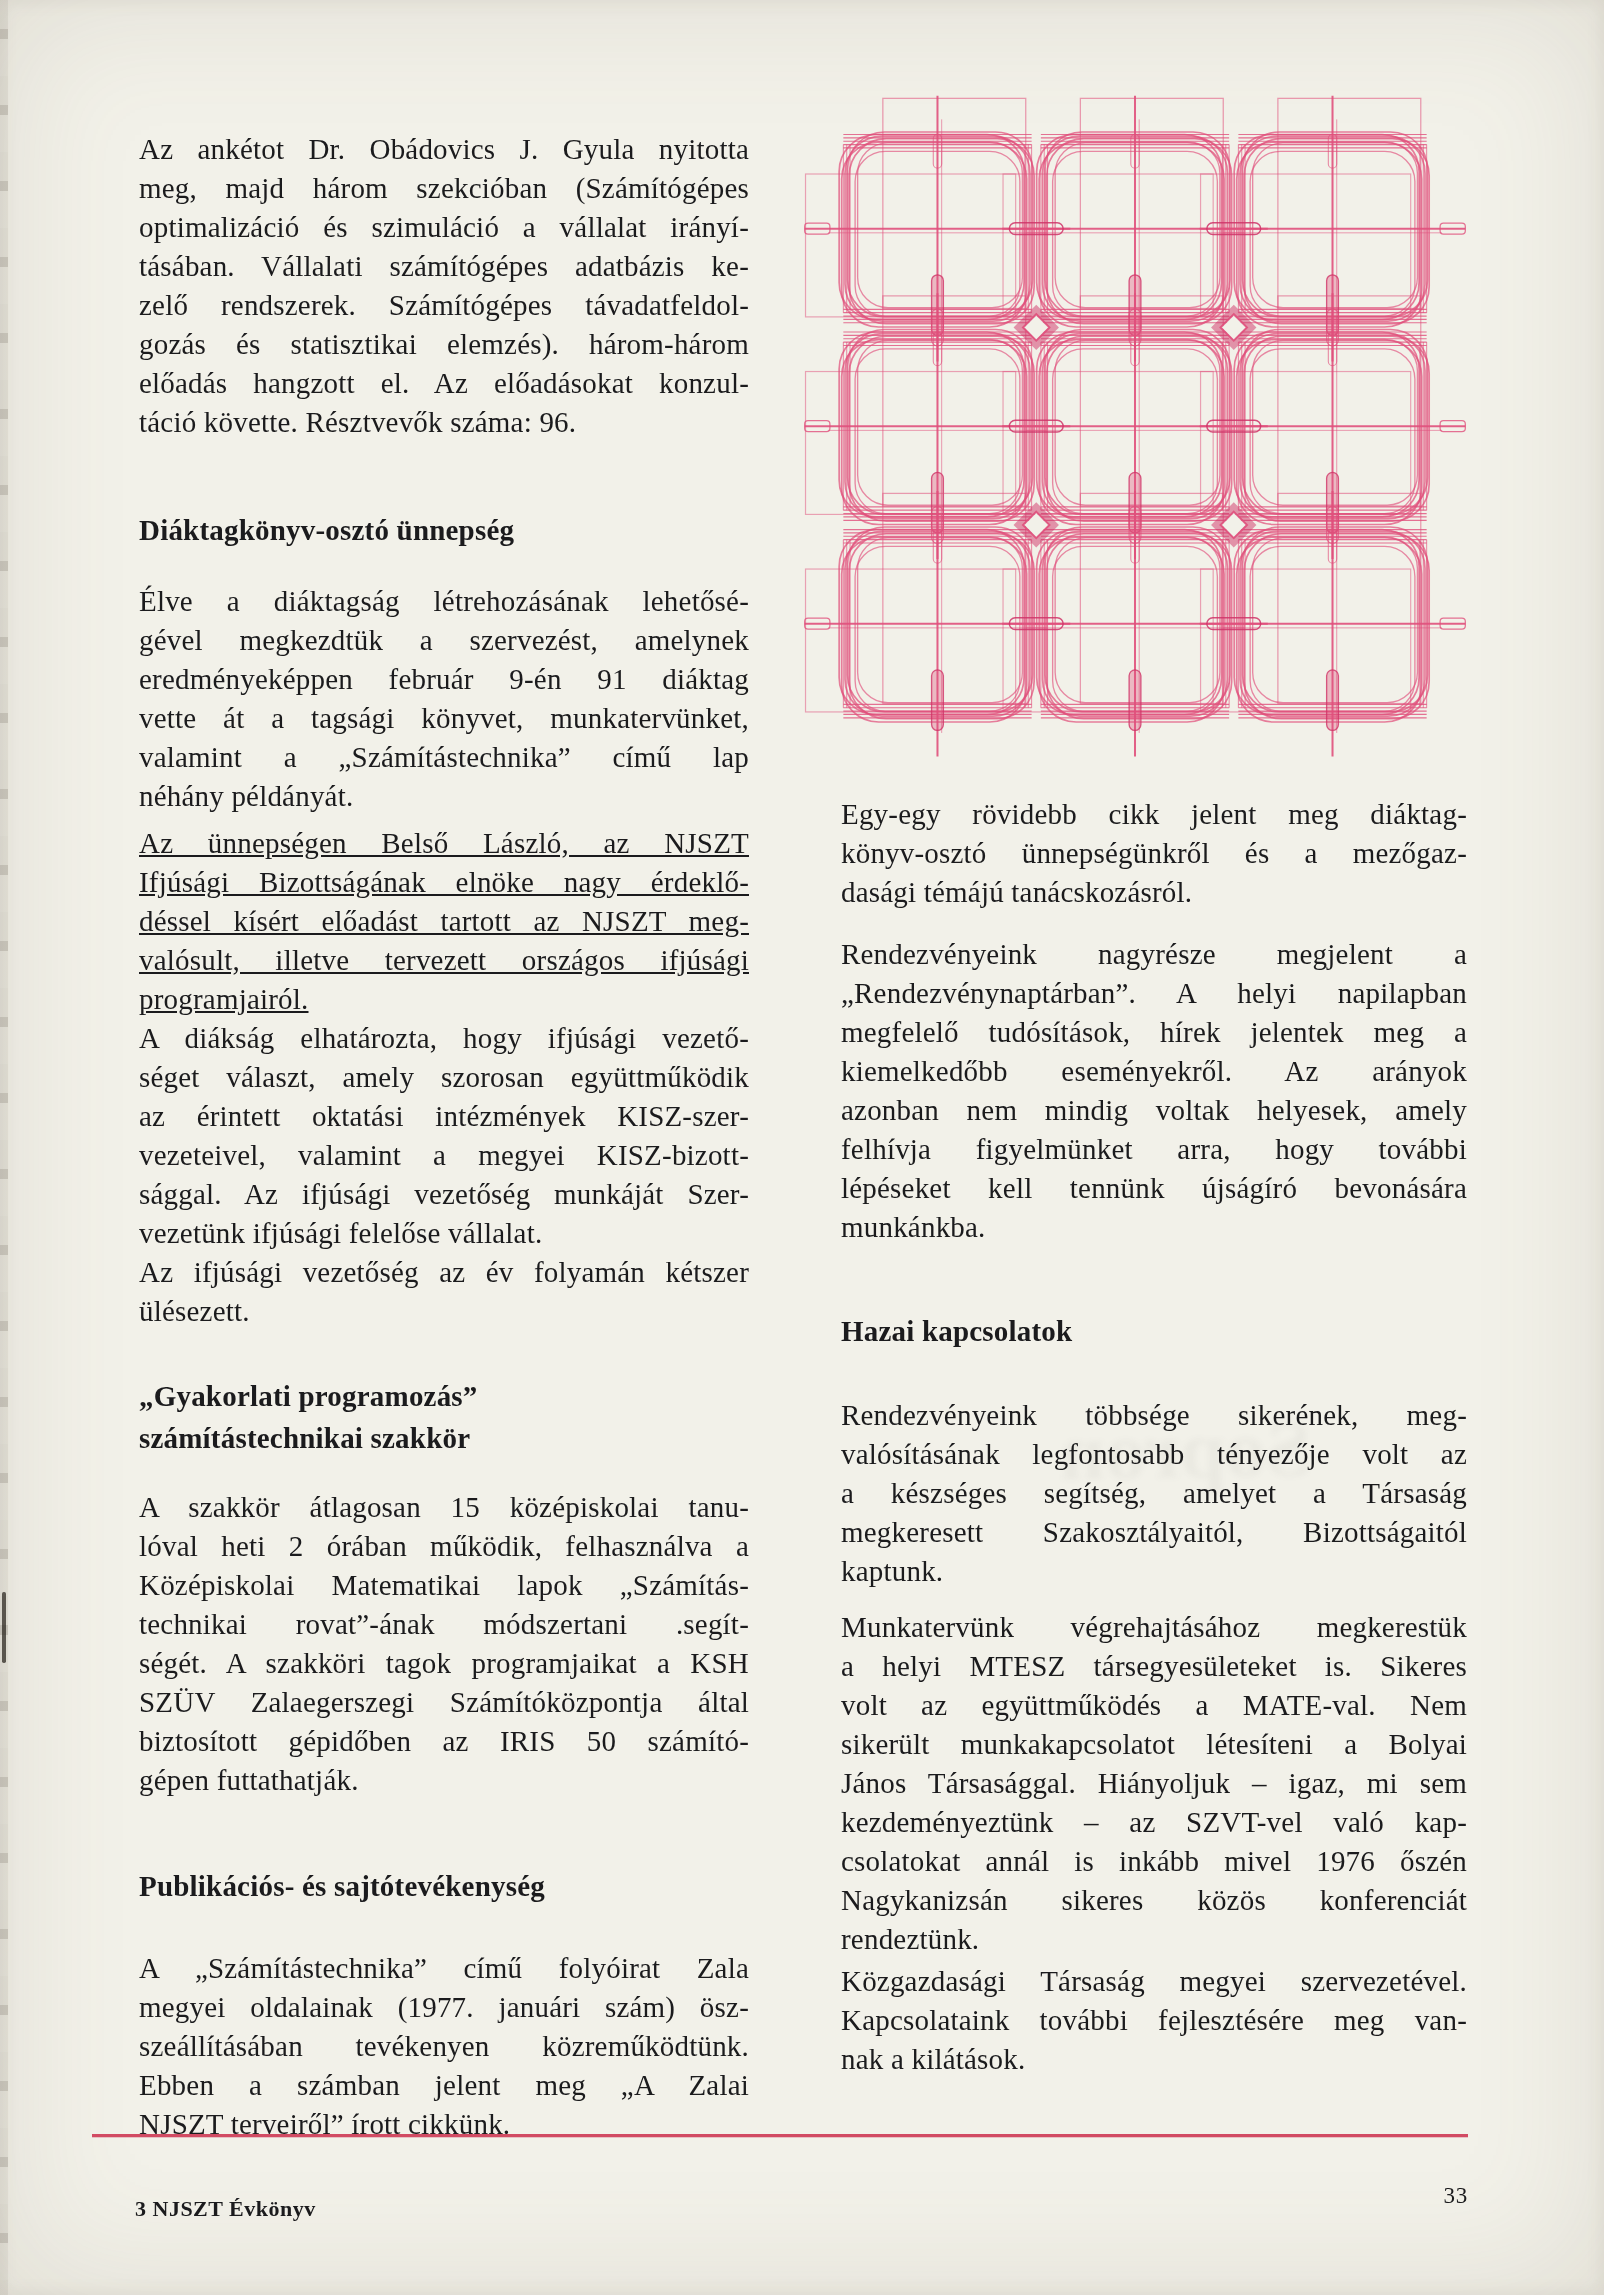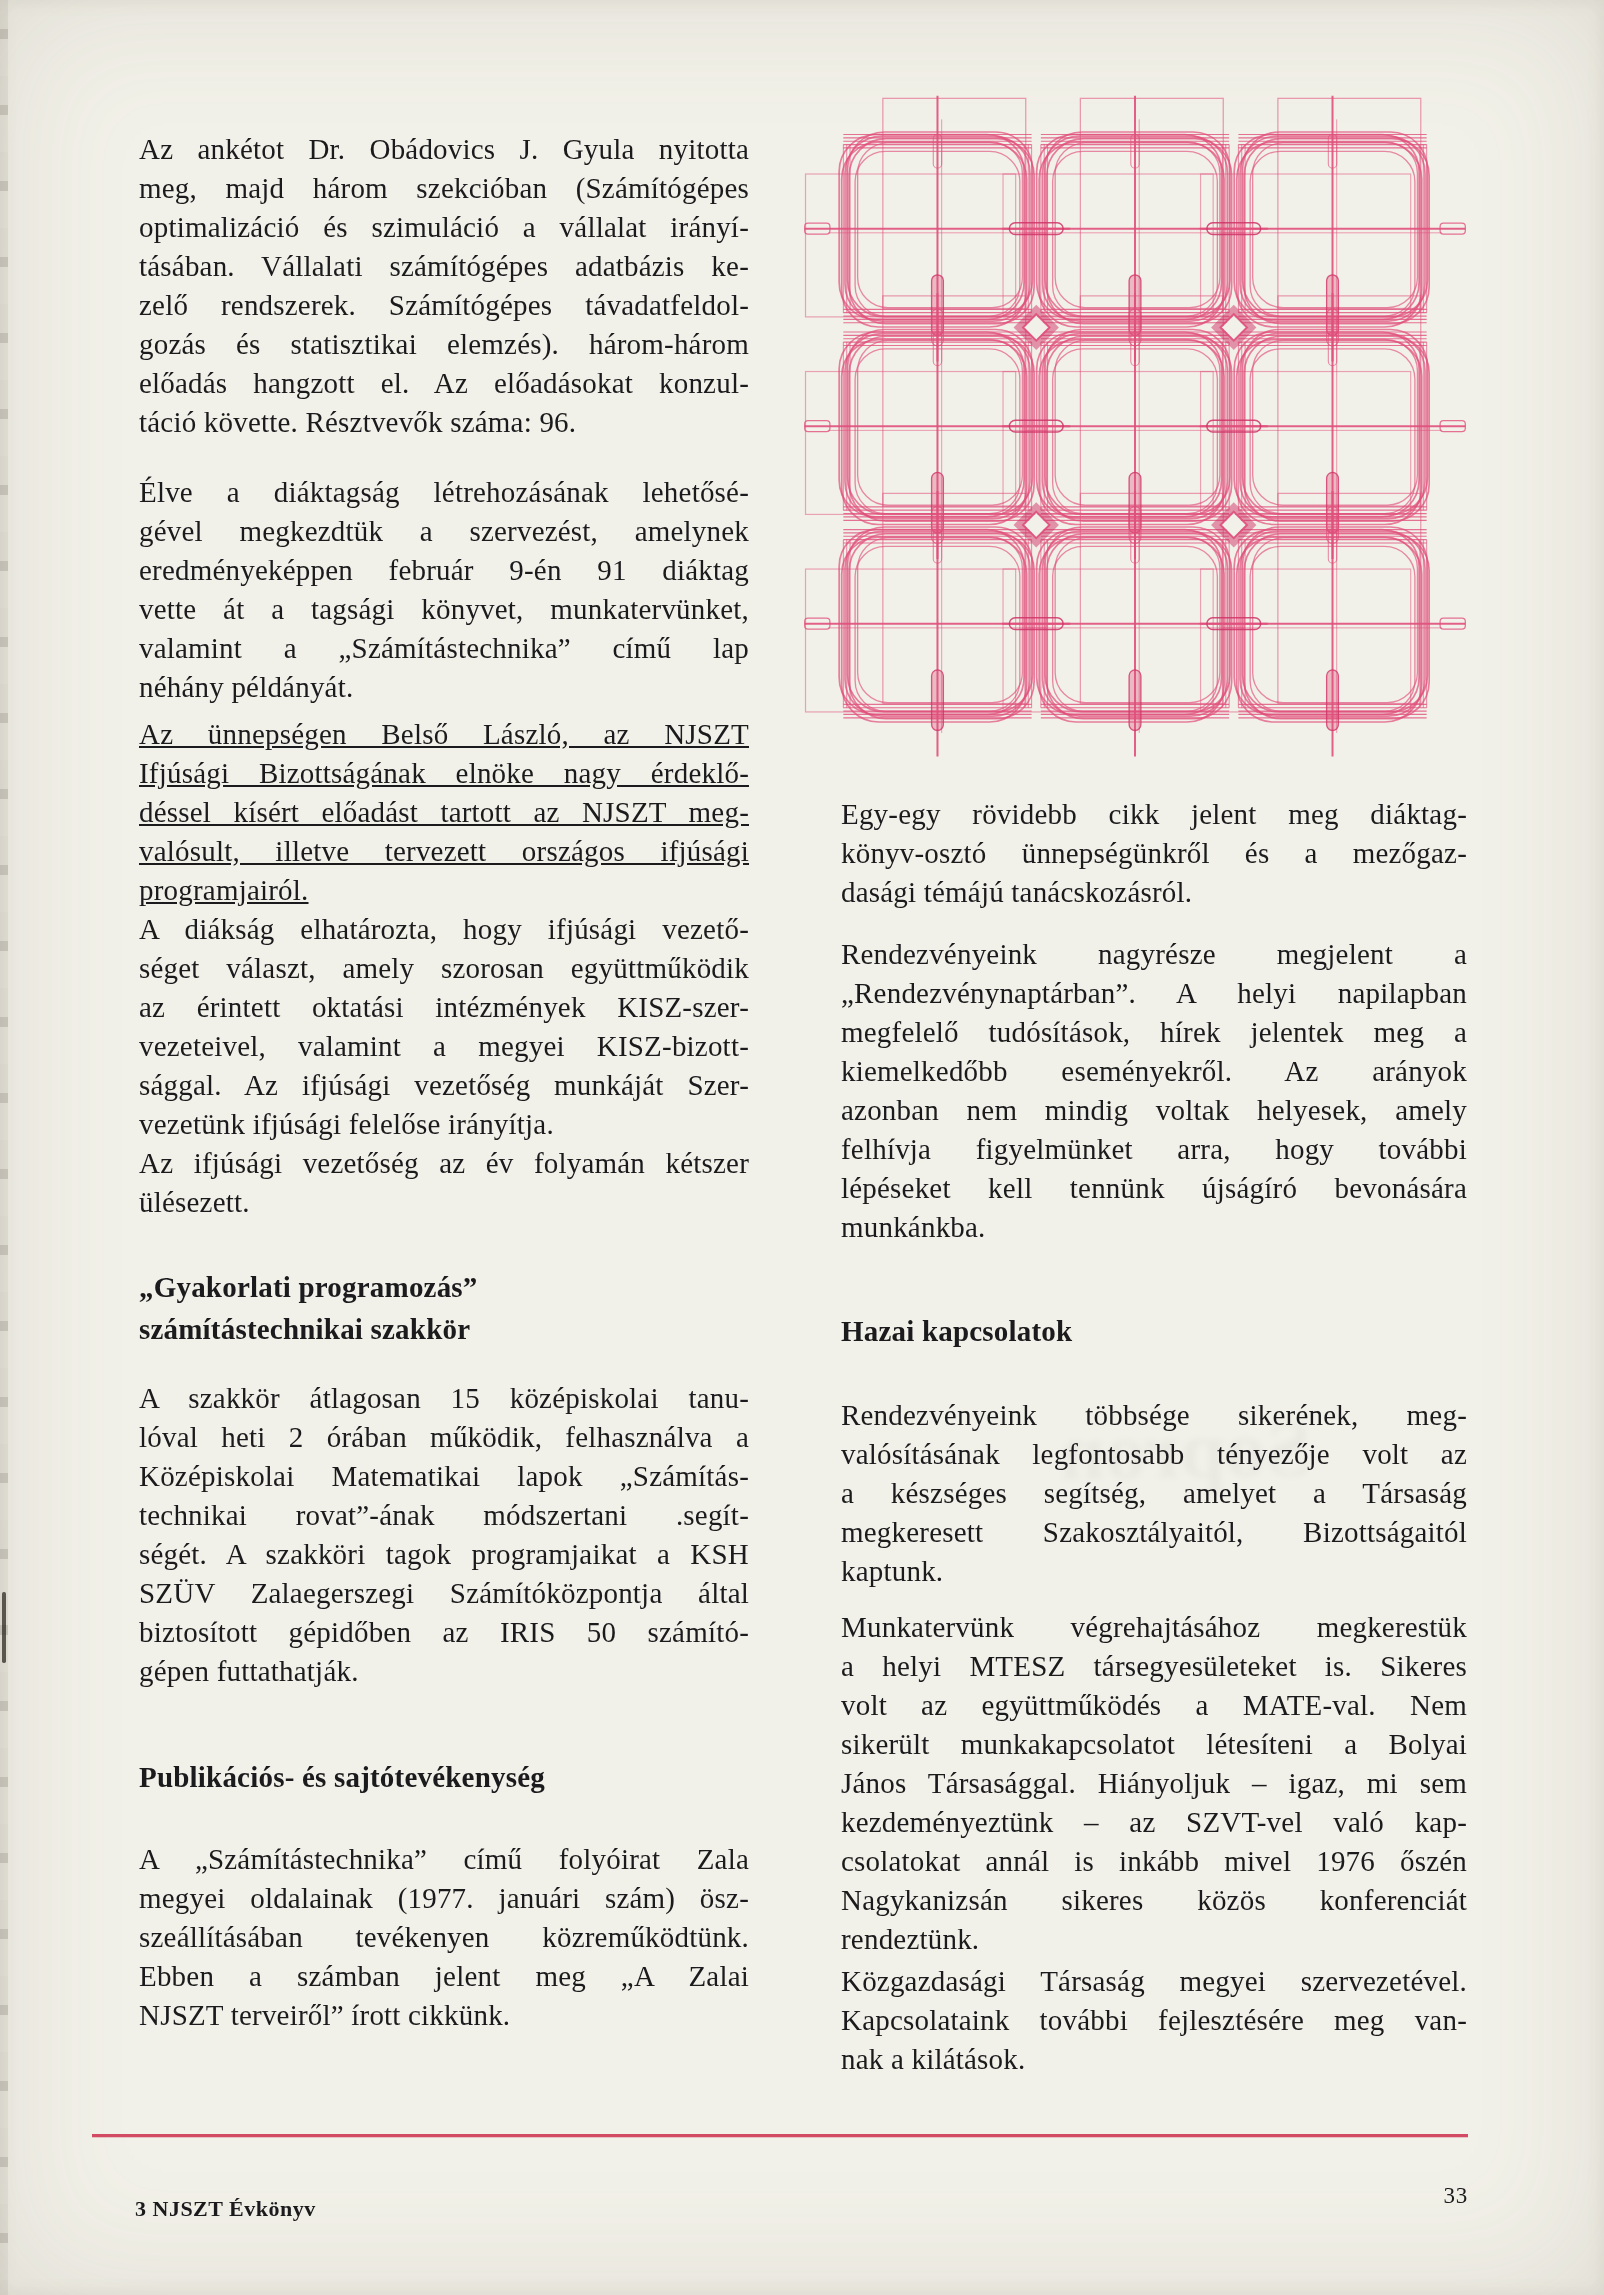--- a/index.html
+++ b/index.html
@@ -384,20 +384,23 @@
       <div class="block p" style="margin-top: 16px;">
         <div class="line">Az ankétot Dr. Obádovics J. Gyula nyitotta</div>
         <div class="line">meg, majd három szekcióban (Számítógépes</div>
         <div class="line">optimalizáció és szimuláció a vállalat irányí-</div>
         <div class="line">tásában. Vállalati számítógépes adatbázis ke-</div>
         <div class="line">zelő rendszerek. Számítógépes távadatfeldol-</div>
         <div class="line">gozás és statisztikai elemzés). három-három</div>
         <div class="line">előadás hangzott el. Az előadásokat konzul-</div>
         <div class="line last">táció követte. Résztvevők száma: 96.</div>
       </div>
+      <div class="block h" style="margin-top: 67px;">
+        <div class="line last">Diáktagkönyv-osztó ünnepség</div>
+      </div>
       <div class="block p" style="margin-top: 31px;">
         <div class="line">Élve a diáktagság létrehozásának lehetősé-</div>
         <div class="line">gével megkezdtük a szervezést, amelynek</div>
         <div class="line">eredményeképpen február 9-én 91 diáktag</div>
         <div class="line">vette át a tagsági könyvet, munkatervünket,</div>
         <div class="line">valamint a „Számítástechnika” című lap</div>
         <div class="line last">néhány példányát.</div>
       </div>
       <div class="block p" style="margin-top: 7.6px; text-decoration: underline;">
         <div class="line">Az ünnepségen Belső László, az NJSZT</div>
@@ -405,21 +408,21 @@
         <div class="line">déssel kísért előadást tartott az NJSZT meg-</div>
         <div class="line">valósult, illetve tervezett országos ifjúsági</div>
         <div class="line last">programjairól.</div>
       </div>
       <div class="block p" style="margin-top: 0px;">
         <div class="line">A diákság elhatározta, hogy ifjúsági vezető-</div>
         <div class="line">séget választ, amely szorosan együttműködik</div>
         <div class="line">az érintett oktatási intézmények KISZ-szer-</div>
         <div class="line">vezeteivel, valamint a megyei KISZ-bizott-</div>
         <div class="line">sággal. Az ifjúsági vezetőség munkáját Szer-</div>
-        <div class="line last">vezetünk ifjúsági felelőse irányítja.</div>
+        <div class="line last">vezetünk ifjúsági felelőse vállalat.</div>
       </div>
       <div class="block p" style="margin-top: 0px;">
         <div class="line">Az ifjúsági vezetőség az év folyamán kétszer</div>
         <div class="line last">ülésezett.</div>
       </div>
       <div class="block h" style="margin-top: 44px;">
         <div class="line">„Gyakorlati programozás”</div>
         <div class="line last">számítástechnikai szakkör</div>
       </div>
       <div class="block p" style="margin-top: 29px;">

